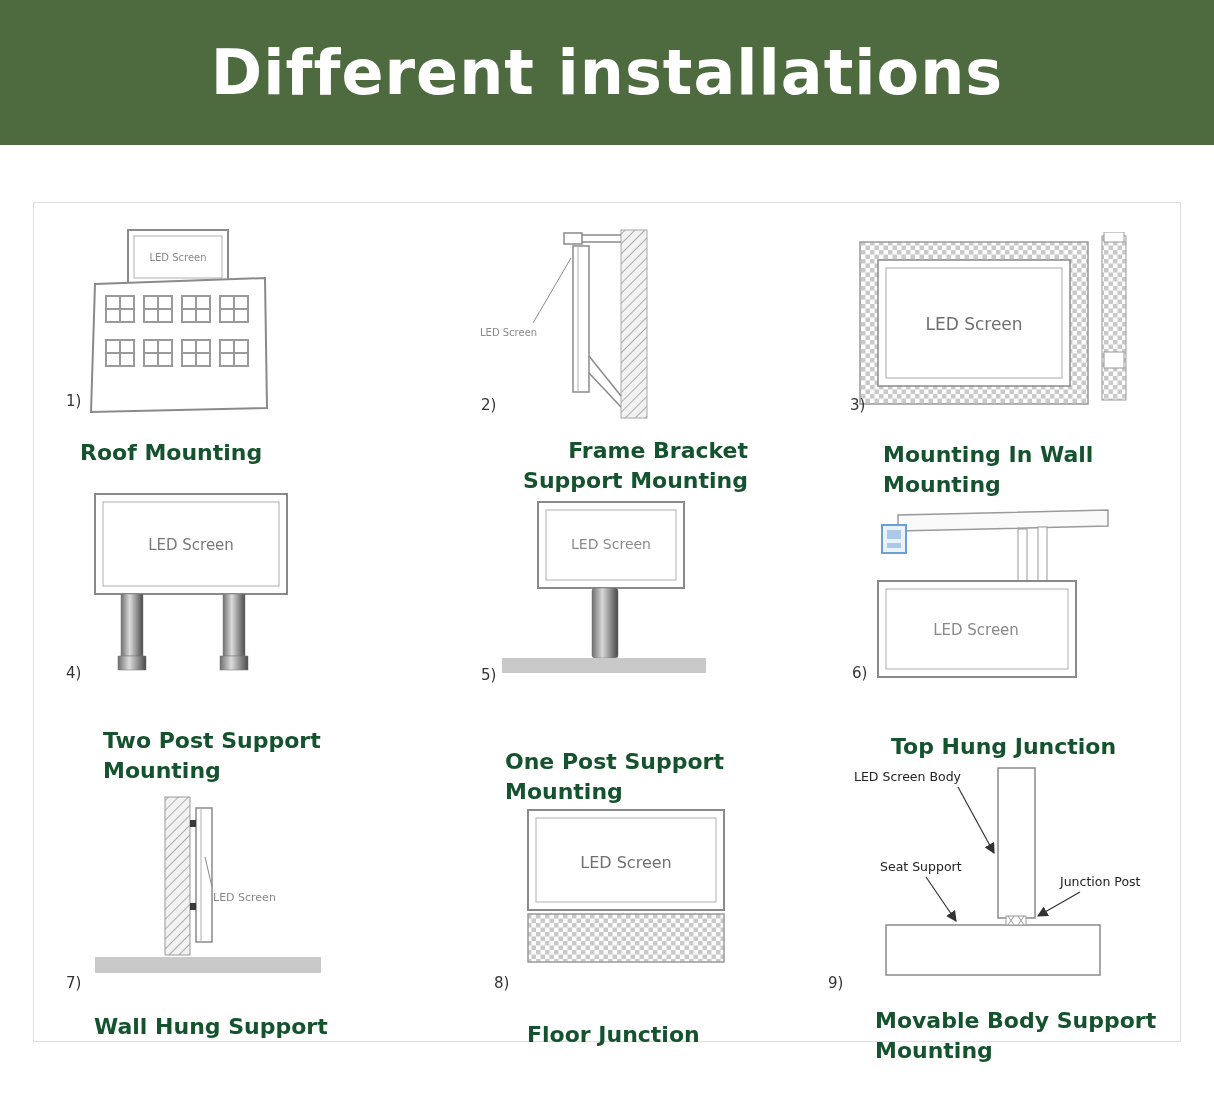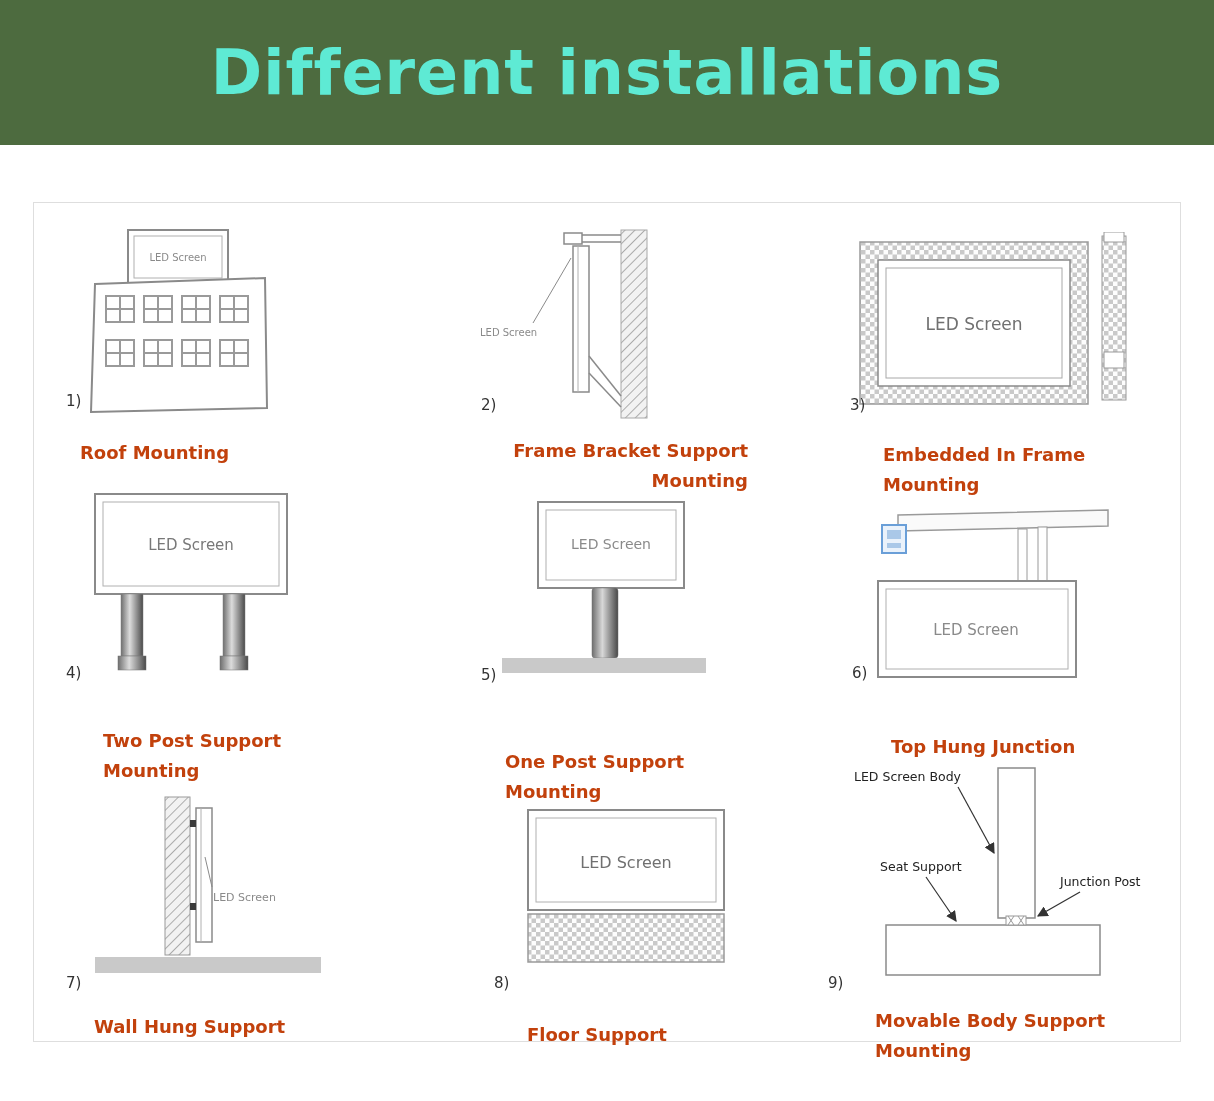--- a/index.html
+++ b/index.html
@@ -4,33 +4,33 @@
 <style>
   * { margin:0; padding:0; box-sizing:border-box; }
   html,body { width:1214px; height:1101px; background:#ffffff; overflow:hidden; }
   body { position:relative; font-family:"DejaVu Sans","Liberation Sans",sans-serif; }
 
   .header {
     position:absolute; left:0; top:0; width:1214px; height:145px;
     background:#4d6b3f; display:flex; align-items:center; justify-content:center;
   }
   .header h1 {
-    color:#5eead4; font-size:62px; font-weight:bold; letter-spacing:1px;
+    color:#ffffff; font-size:62px; font-weight:bold; letter-spacing:1px;
     font-family:"DejaVu Sans","Liberation Sans",sans-serif;
   }
 
   .content-box {
     position:absolute; left:33px; top:202px; width:1148px; height:840px;
     border:1px solid #dedede; background:transparent;
   }
 
   .diagram { position:absolute; }
   .cell-num { position:absolute; font-size:15px; color:#333; }
   .cell-label {
-    position:absolute; font-size:18px; font-weight:bold; color:#c2410c;
+    position:absolute; font-size:22px; font-weight:bold; color:#14532d;
     line-height:30px; font-family:"DejaVu Sans","Liberation Sans",sans-serif;
   }
   .center { text-align:right; }
   svg text { font-family:"DejaVu Sans","Liberation Sans",sans-serif; }
 </style>
 </head>
 <body>
 
 <div class="header" style="background: rgb(77, 107, 63);">
   <h1>Different installations</h1>
@@ -122,21 +122,21 @@
     <rect x="34" y="36" width="176" height="110" fill="#fff" stroke="#a8a8a8" stroke-width="1"></rect>
     <text x="122" y="98" font-size="17" fill="#707070" text-anchor="middle">LED Screen</text>
     <g>
       <rect x="250" y="4" width="24" height="164" fill="url(#ck3)" stroke="#9a9a9a"></rect>
       <rect x="252" y="0" width="20" height="10" fill="#fff" stroke="#9a9a9a" stroke-width="1"></rect>
       <rect x="252" y="120" width="20" height="16" fill="#fff" stroke="#9a9a9a" stroke-width="1"></rect>
     </g>
   </svg>
 </div>
 <span class="cell-num" style="left:850px;top:396px;">3)</span>
-<div class="cell-label" style="left:883px;top:440px;width:245px;">Embedded In Frame Mounting</div>
+<div class="cell-label" style="left:883px;top:440px;width:245px;">Mounting In Wall Mounting</div>
 
 <div class="diagram" style="left:85px;top:488px;width:215px;height:200px;">
   <svg width="215" height="200" viewBox="0 0 215 200">
     <defs>
       <linearGradient id="pg4" x1="0" y1="0" x2="1" y2="0">
         <stop offset="0" stop-color="#6e6e6e"></stop>
         <stop offset="0.4" stop-color="#dcdcdc"></stop>
         <stop offset="1" stop-color="#4a4a4a"></stop>
       </linearGradient>
     </defs>
@@ -227,21 +227,21 @@
         <rect x="4.5" y="4.5" width="4.5" height="4.5" fill="#c9c9c9"></rect>
       </pattern>
     </defs>
     <rect x="10" y="4" width="196" height="100" fill="#fff" stroke="#8a8a8a" stroke-width="2"></rect>
     <rect x="18" y="12" width="180" height="84" fill="#fff" stroke="#b0b0b0" stroke-width="1"></rect>
     <text x="108" y="62" font-size="16" fill="#707070" text-anchor="middle">LED Screen</text>
     <rect x="10" y="108" width="196" height="48" fill="url(#ck8)" stroke="#9a9a9a" stroke-width="1.5"></rect>
   </svg>
 </div>
 <span class="cell-num" style="left:494px;top:974px;">8)</span>
-<div class="cell-label" style="left:527px;top:1020px;width:245px;">Floor Support</div>
+<div class="cell-label" style="left:527px;top:1020px;width:245px;">Floor Junction</div>
 
 <div class="diagram" style="left:848px;top:755px;width:315px;height:250px;text-align:center;">
   <svg width="315" height="250" viewBox="0 0 315 250">
     <defs>
       <marker id="ar9" markerWidth="9" markerHeight="9" refX="8" refY="4.5" orient="auto">
         <path d="M0,0 L9,4.5 L0,9 z" fill="#333"></path>
       </marker>
     </defs>
     <rect x="150" y="13" width="37" height="150" fill="#fff" stroke="#8a8a8a" stroke-width="1.5"></rect>
     <rect x="38" y="170" width="214" height="50" fill="#fff" stroke="#8a8a8a" stroke-width="1.5"></rect>

